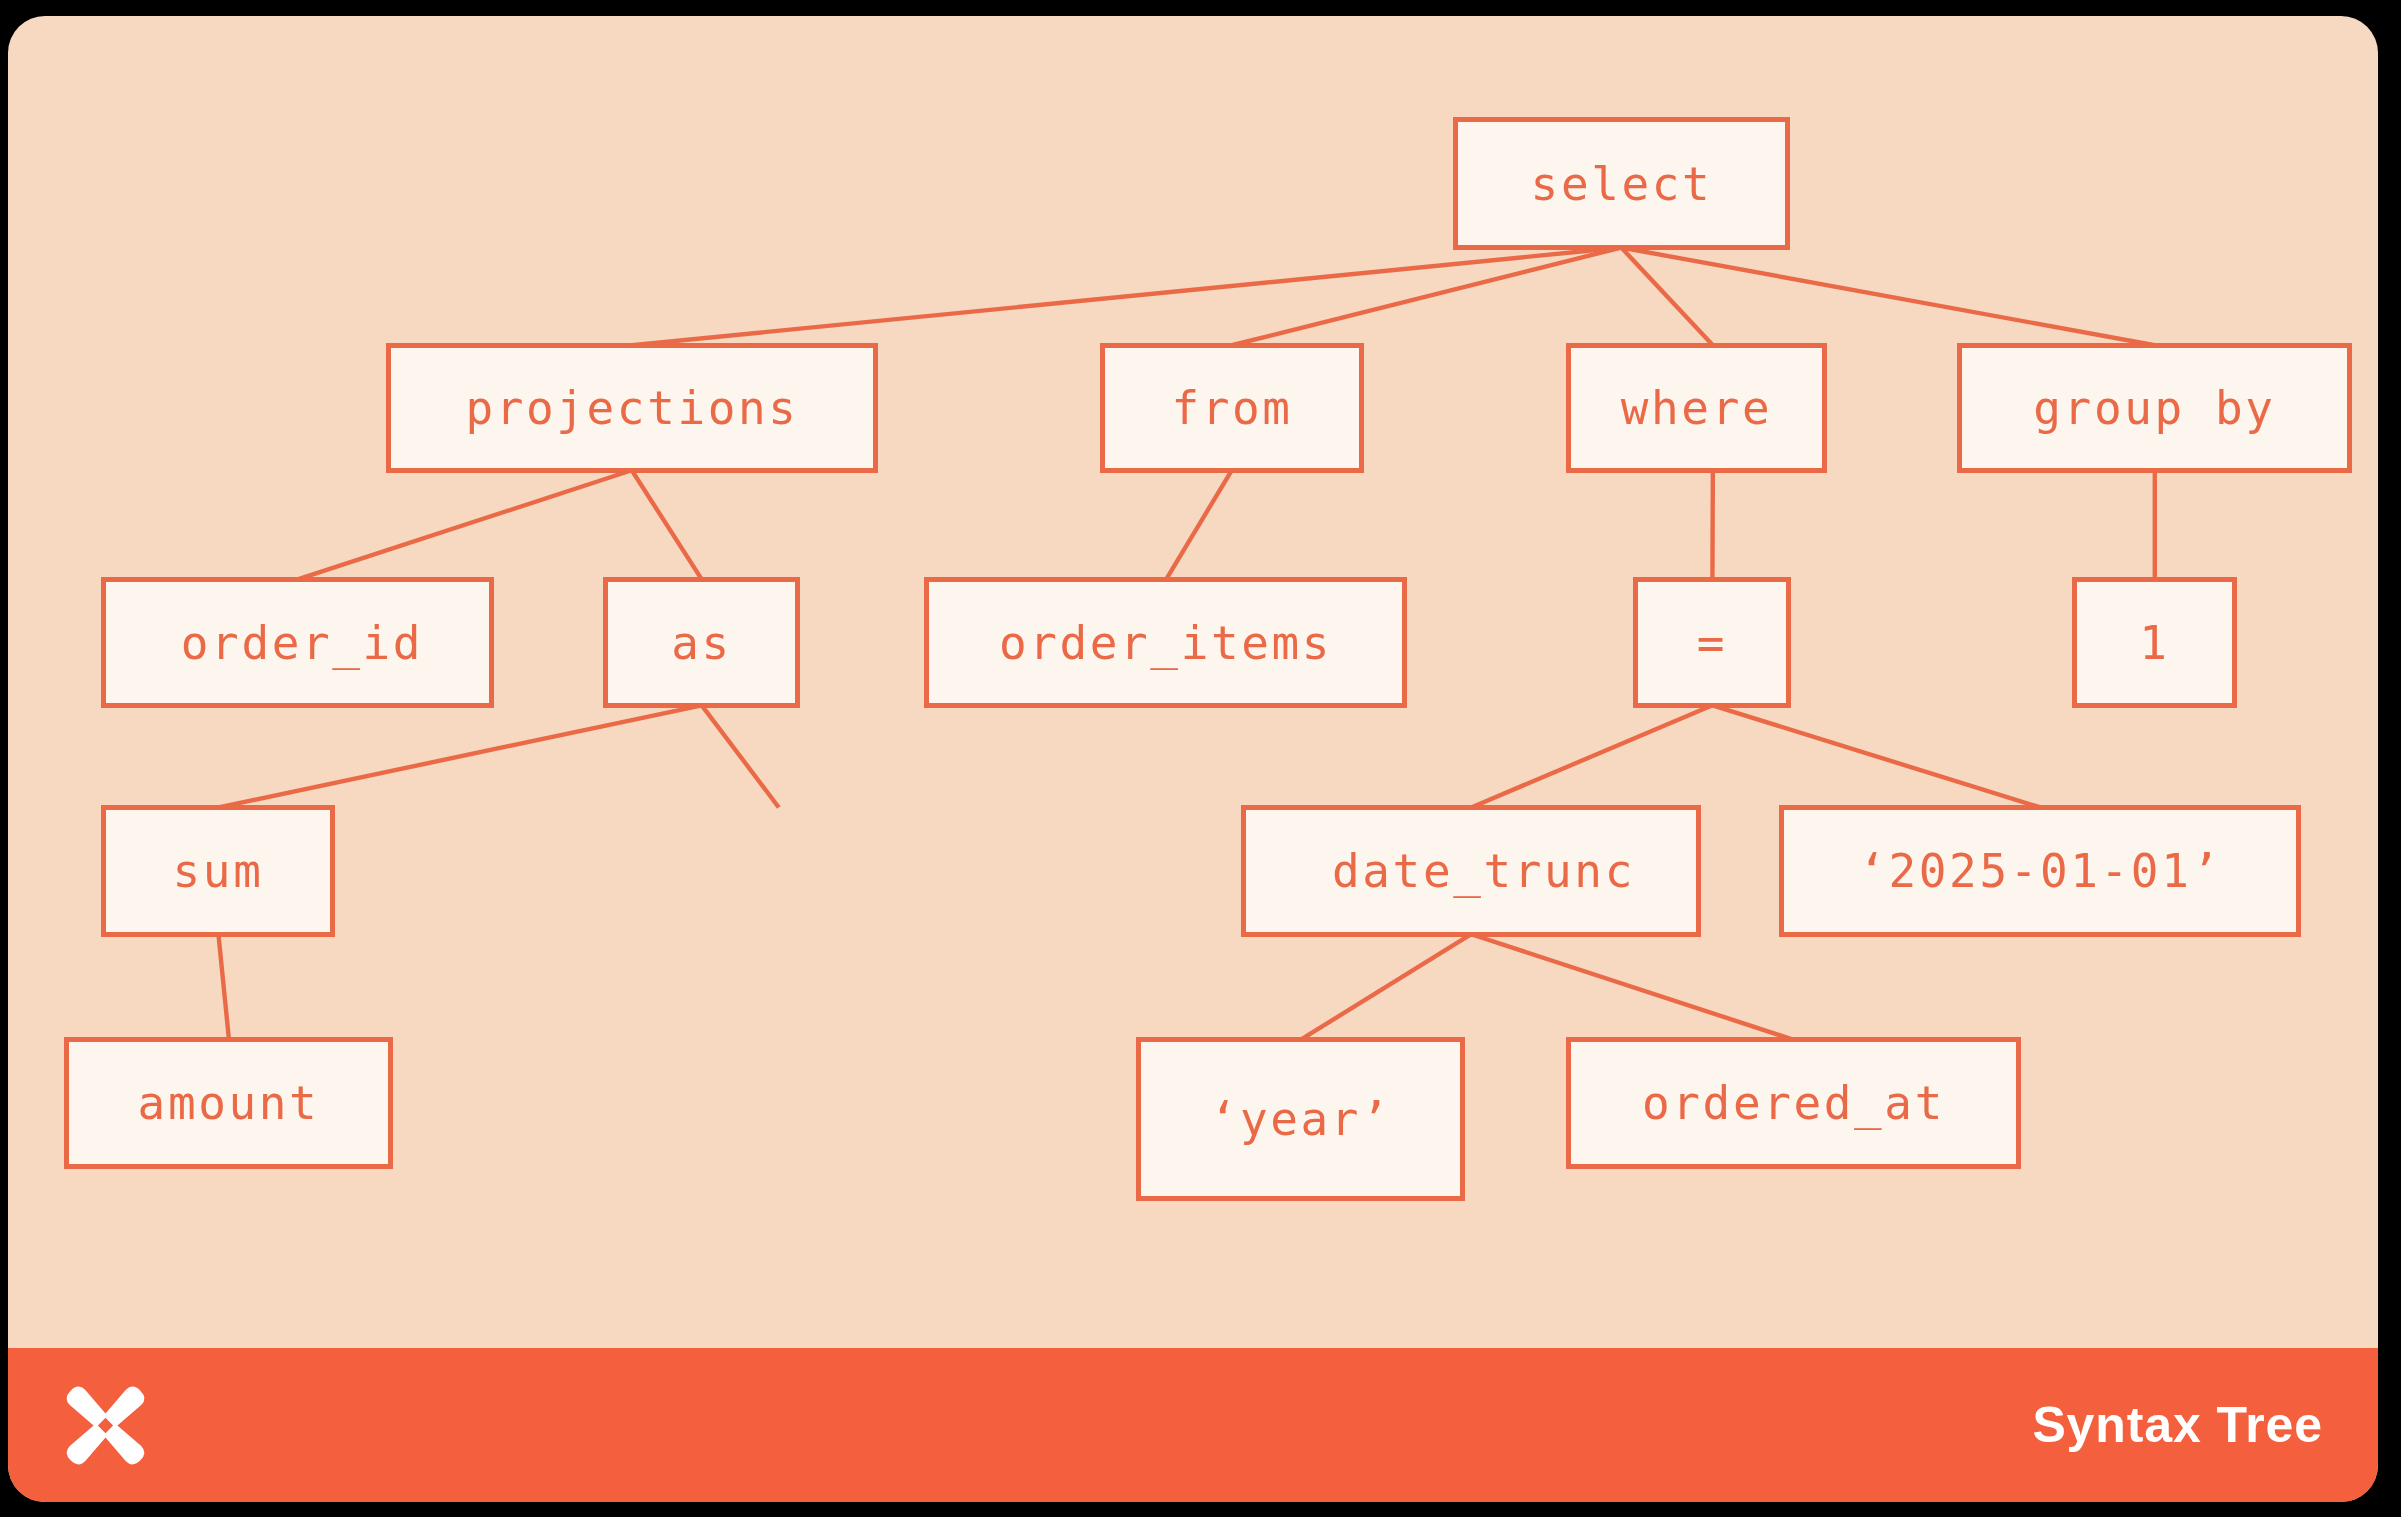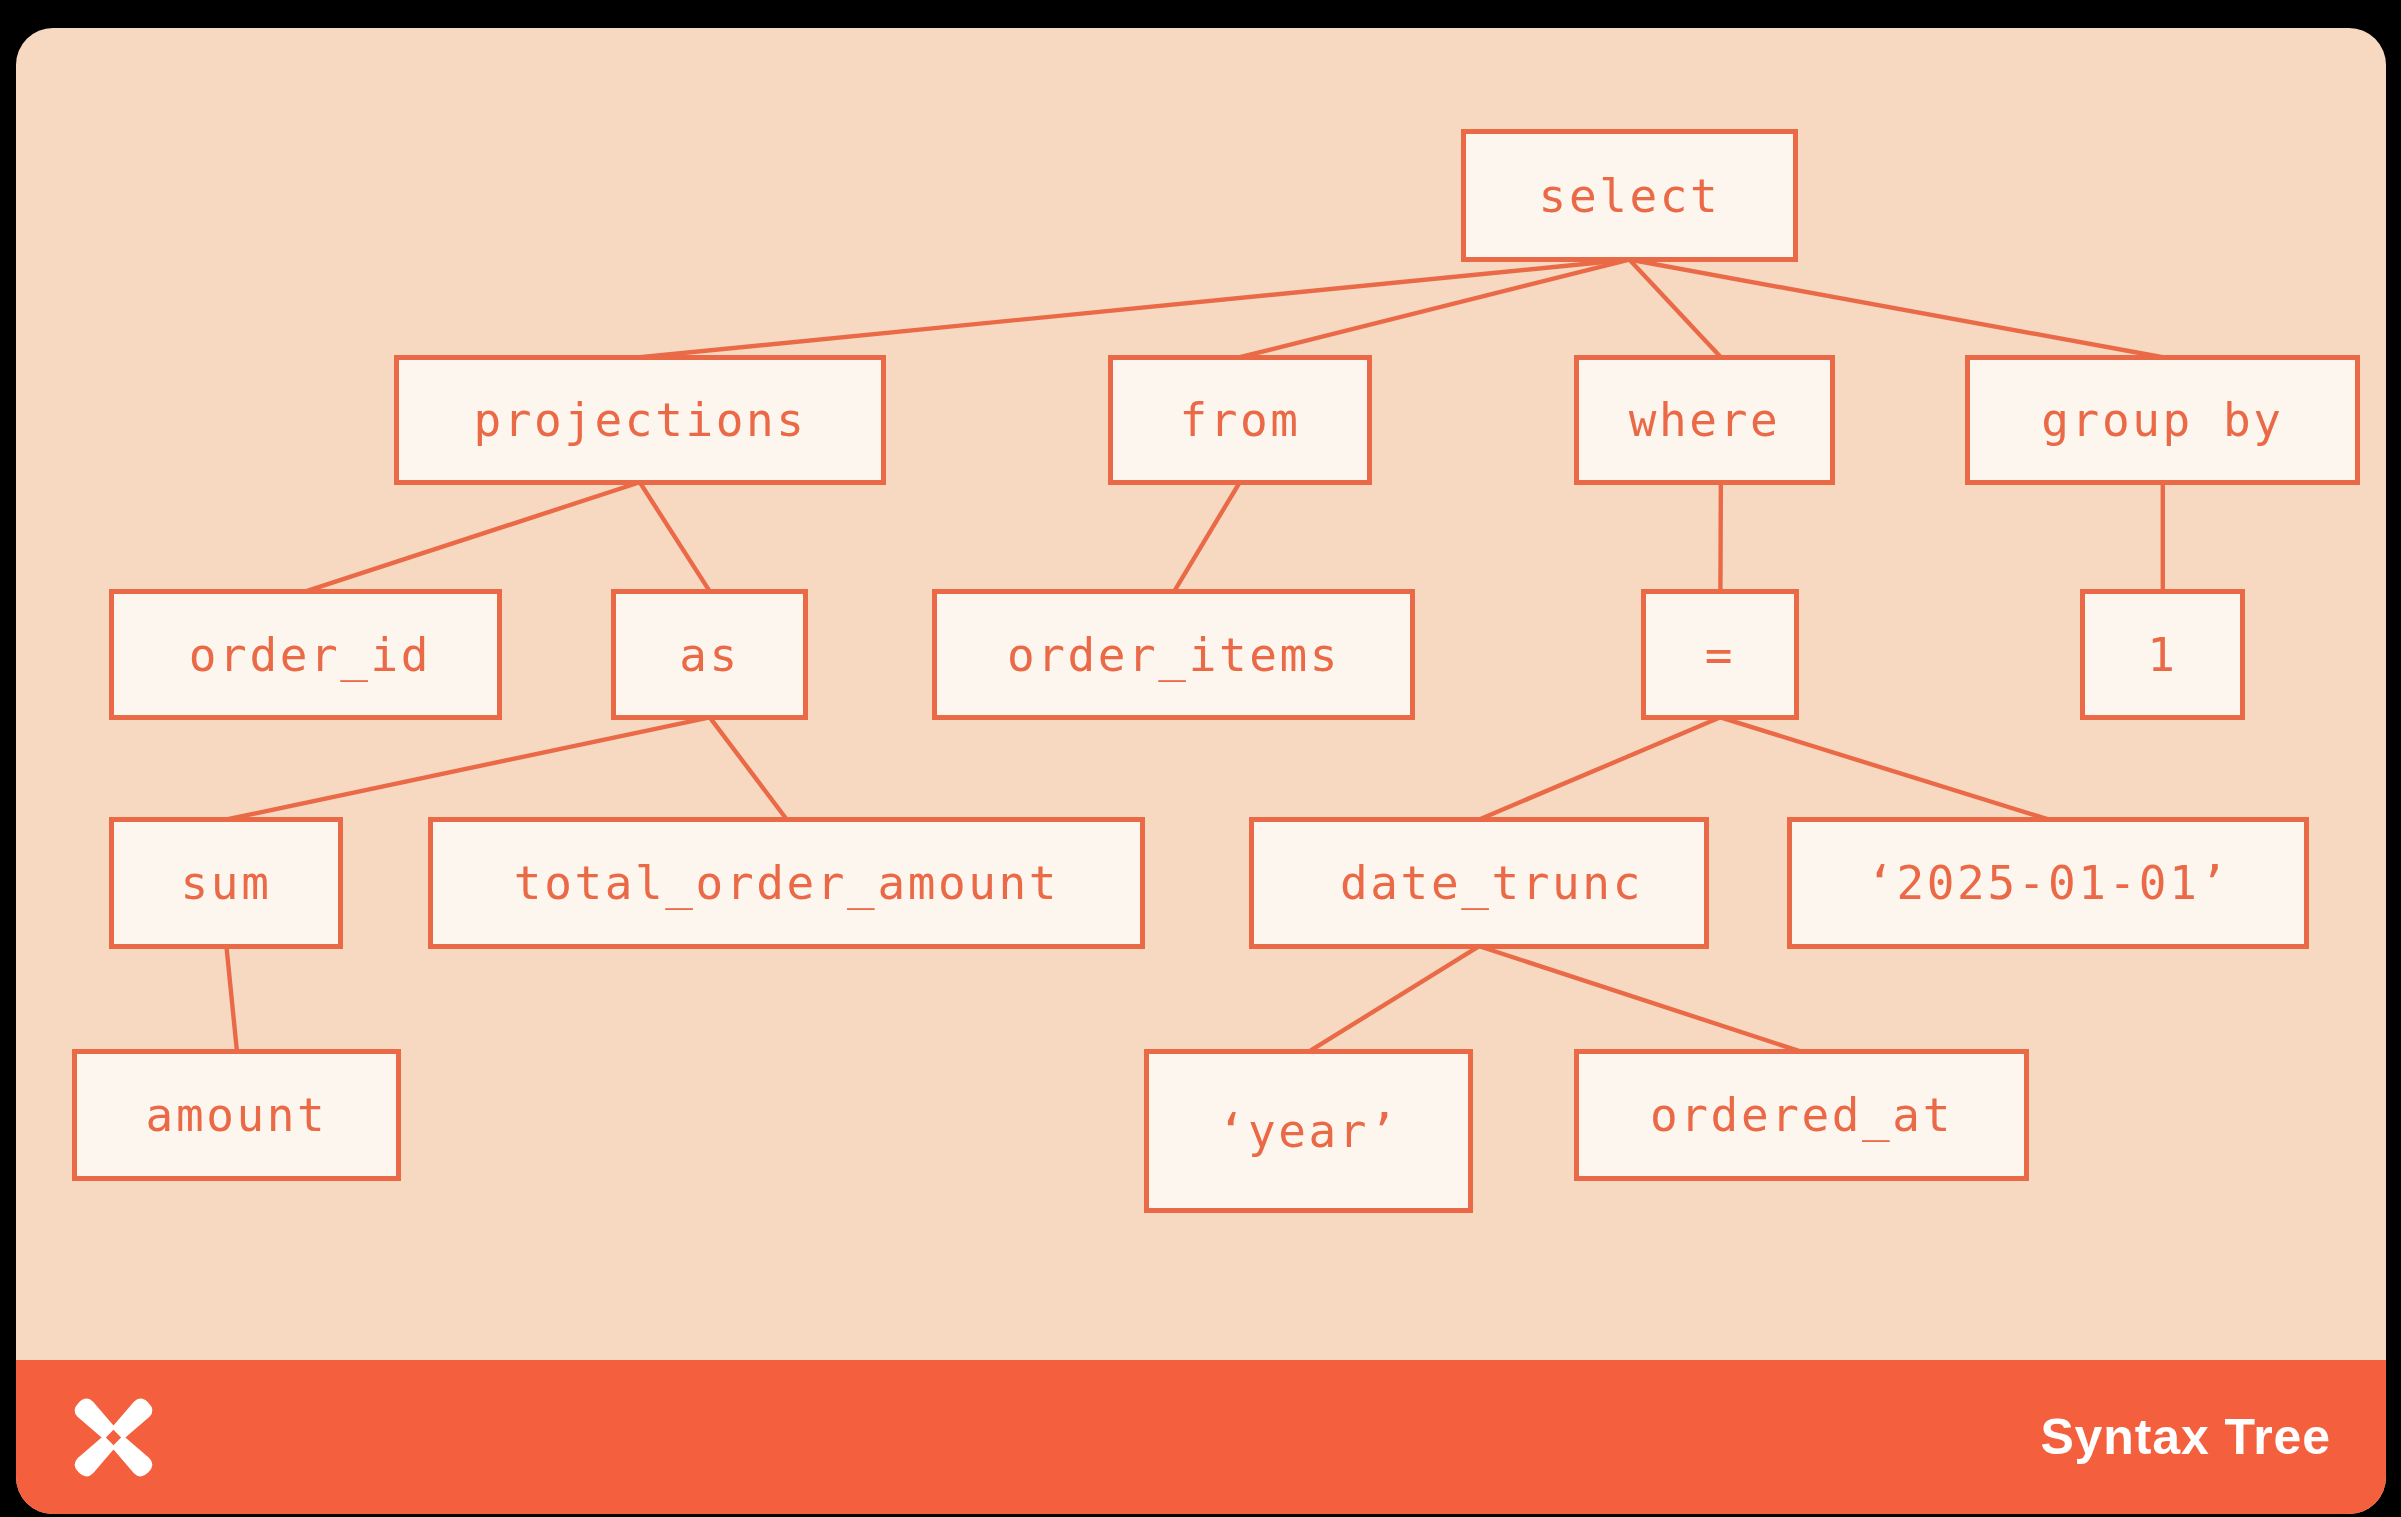--- a/index.html
+++ b/index.html
@@ -5,28 +5,27 @@
   html, body {
     margin: 0;
     padding: 0;
     background: #000;
     width: 2401px;
     height: 1518px;
     overflow: hidden;
   }
   .card {
     position: absolute;
-    left: 16px;
+    left: 8px;
     top: 16px;
     width: 2370px;
     height: 1486px;
     border-radius: 37px;
     overflow: hidden;
     background: var(--card-bg, #f7d9c2);
-    margin-top: 12px;
   }
   .tree-area {
     position: absolute;
     inset: 0 0 154px 0;
   }
   svg.edges {
     position: absolute;
     left: 0;
     top: 0;
     width: 2370px;
@@ -101,21 +100,20 @@
       <div class="node" style="left: 378px; top: 327px; width: 492px; height: 130px;">projections</div>
       <div class="node" style="left: 1092px; top: 327px; width: 264px; height: 130px;">from</div>
       <div class="node" style="left: 1558px; top: 327px; width: 261px; height: 130px;">where</div>
       <div class="node" style="left: 1949px; top: 327px; width: 395px; height: 130px;">group by</div>
       <div class="node" style="left: 93px; top: 561px; width: 393px; height: 131px; padding-left: 9px;">order_id</div>
       <div class="node" style="left: 595px; top: 561px; width: 197px; height: 131px;">as</div>
       <div class="node" style="left: 916px; top: 561px; width: 483px; height: 131px;">order_items</div>
       <div class="node" style="left: 1625px; top: 561px; width: 158px; height: 131px;">=</div>
       <div class="node" style="left: 2064px; top: 561px; width: 165px; height: 131px;">1</div>
       <div class="node" style="left: 93px; top: 789px; width: 234px; height: 132px;">sum</div>
-      <div class="node" style="left: 412px; top: 789px; width: 717px; height: 132px;">total_order_amount</div>
       <div class="node" style="left: 1233px; top: 789px; width: 460px; height: 132px; padding-left: 25px;">date_trunc</div>
       <div class="node" style="left: 1771px; top: 789px; width: 522px; height: 132px;">‘2025-01-01’</div>
       <div class="node" style="left: 56px; top: 1021px; width: 329px; height: 132px;">amount</div>
       <div class="node" style="left: 1128px; top: 1021px; width: 329px; height: 164px;">‘year’</div>
       <div class="node" style="left: 1558px; top: 1021px; width: 455px; height: 132px;">ordered_at</div>
     </div>
 
   <div class="footer">
     <svg class="logo" viewBox="0 0 100 100" xmlns="http://www.w3.org/2000/svg">
       <path fill="#ffffff" fill-rule="evenodd" d="

